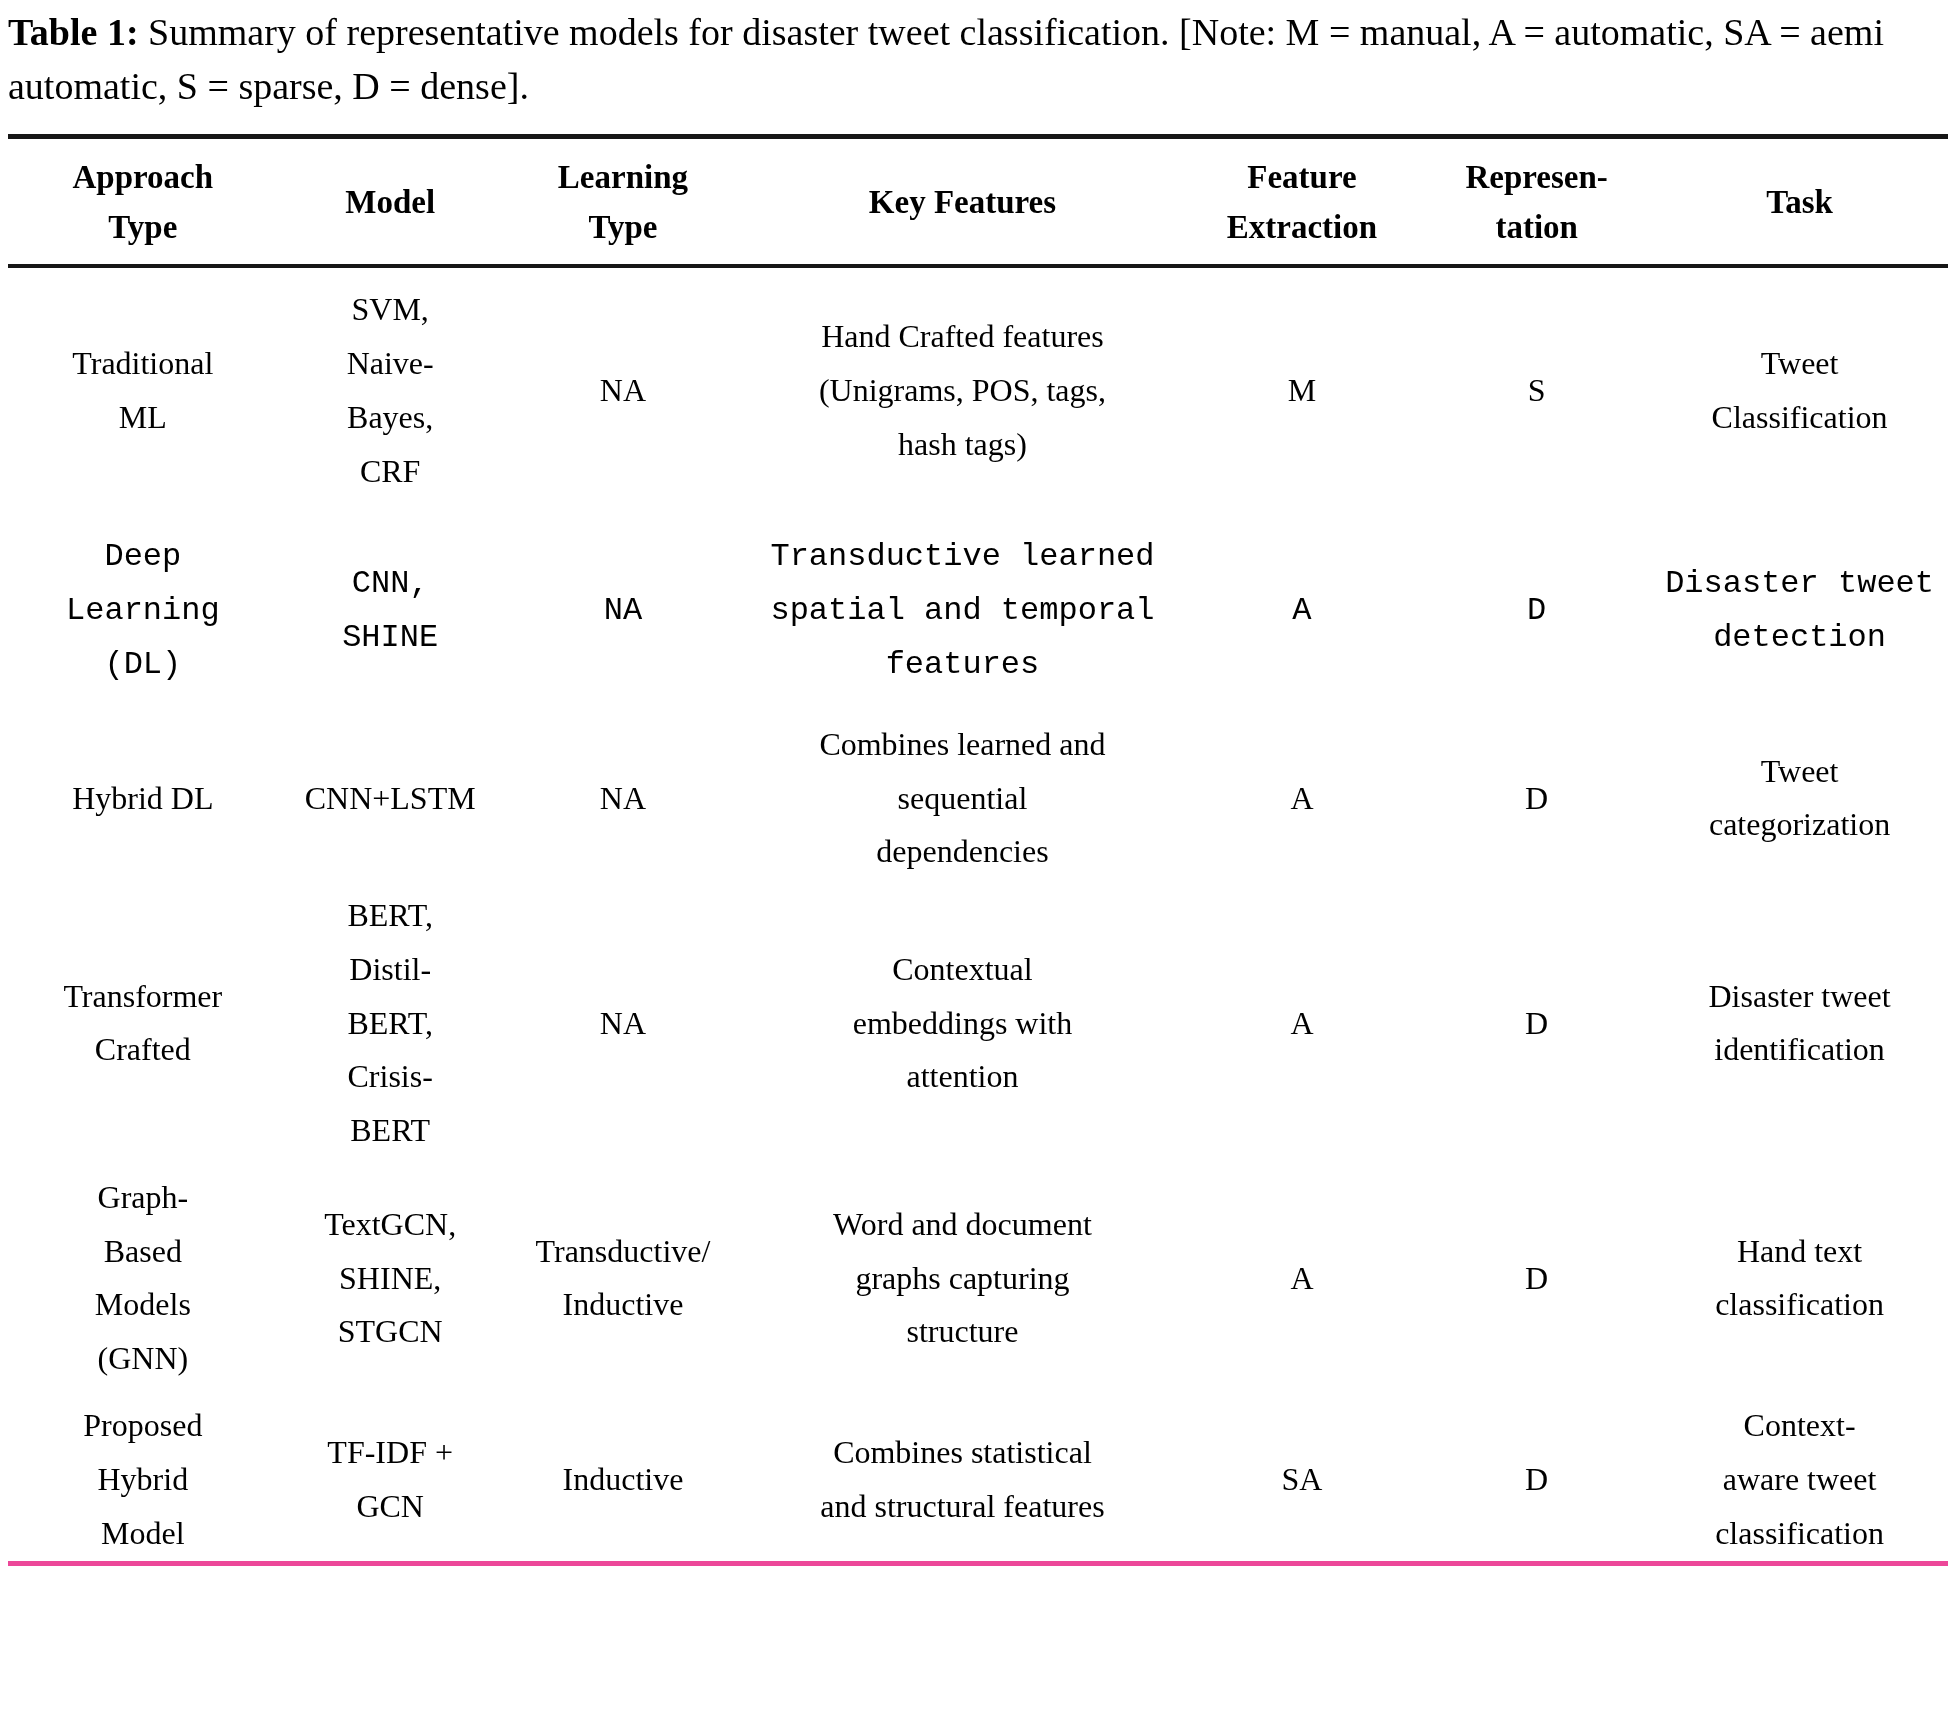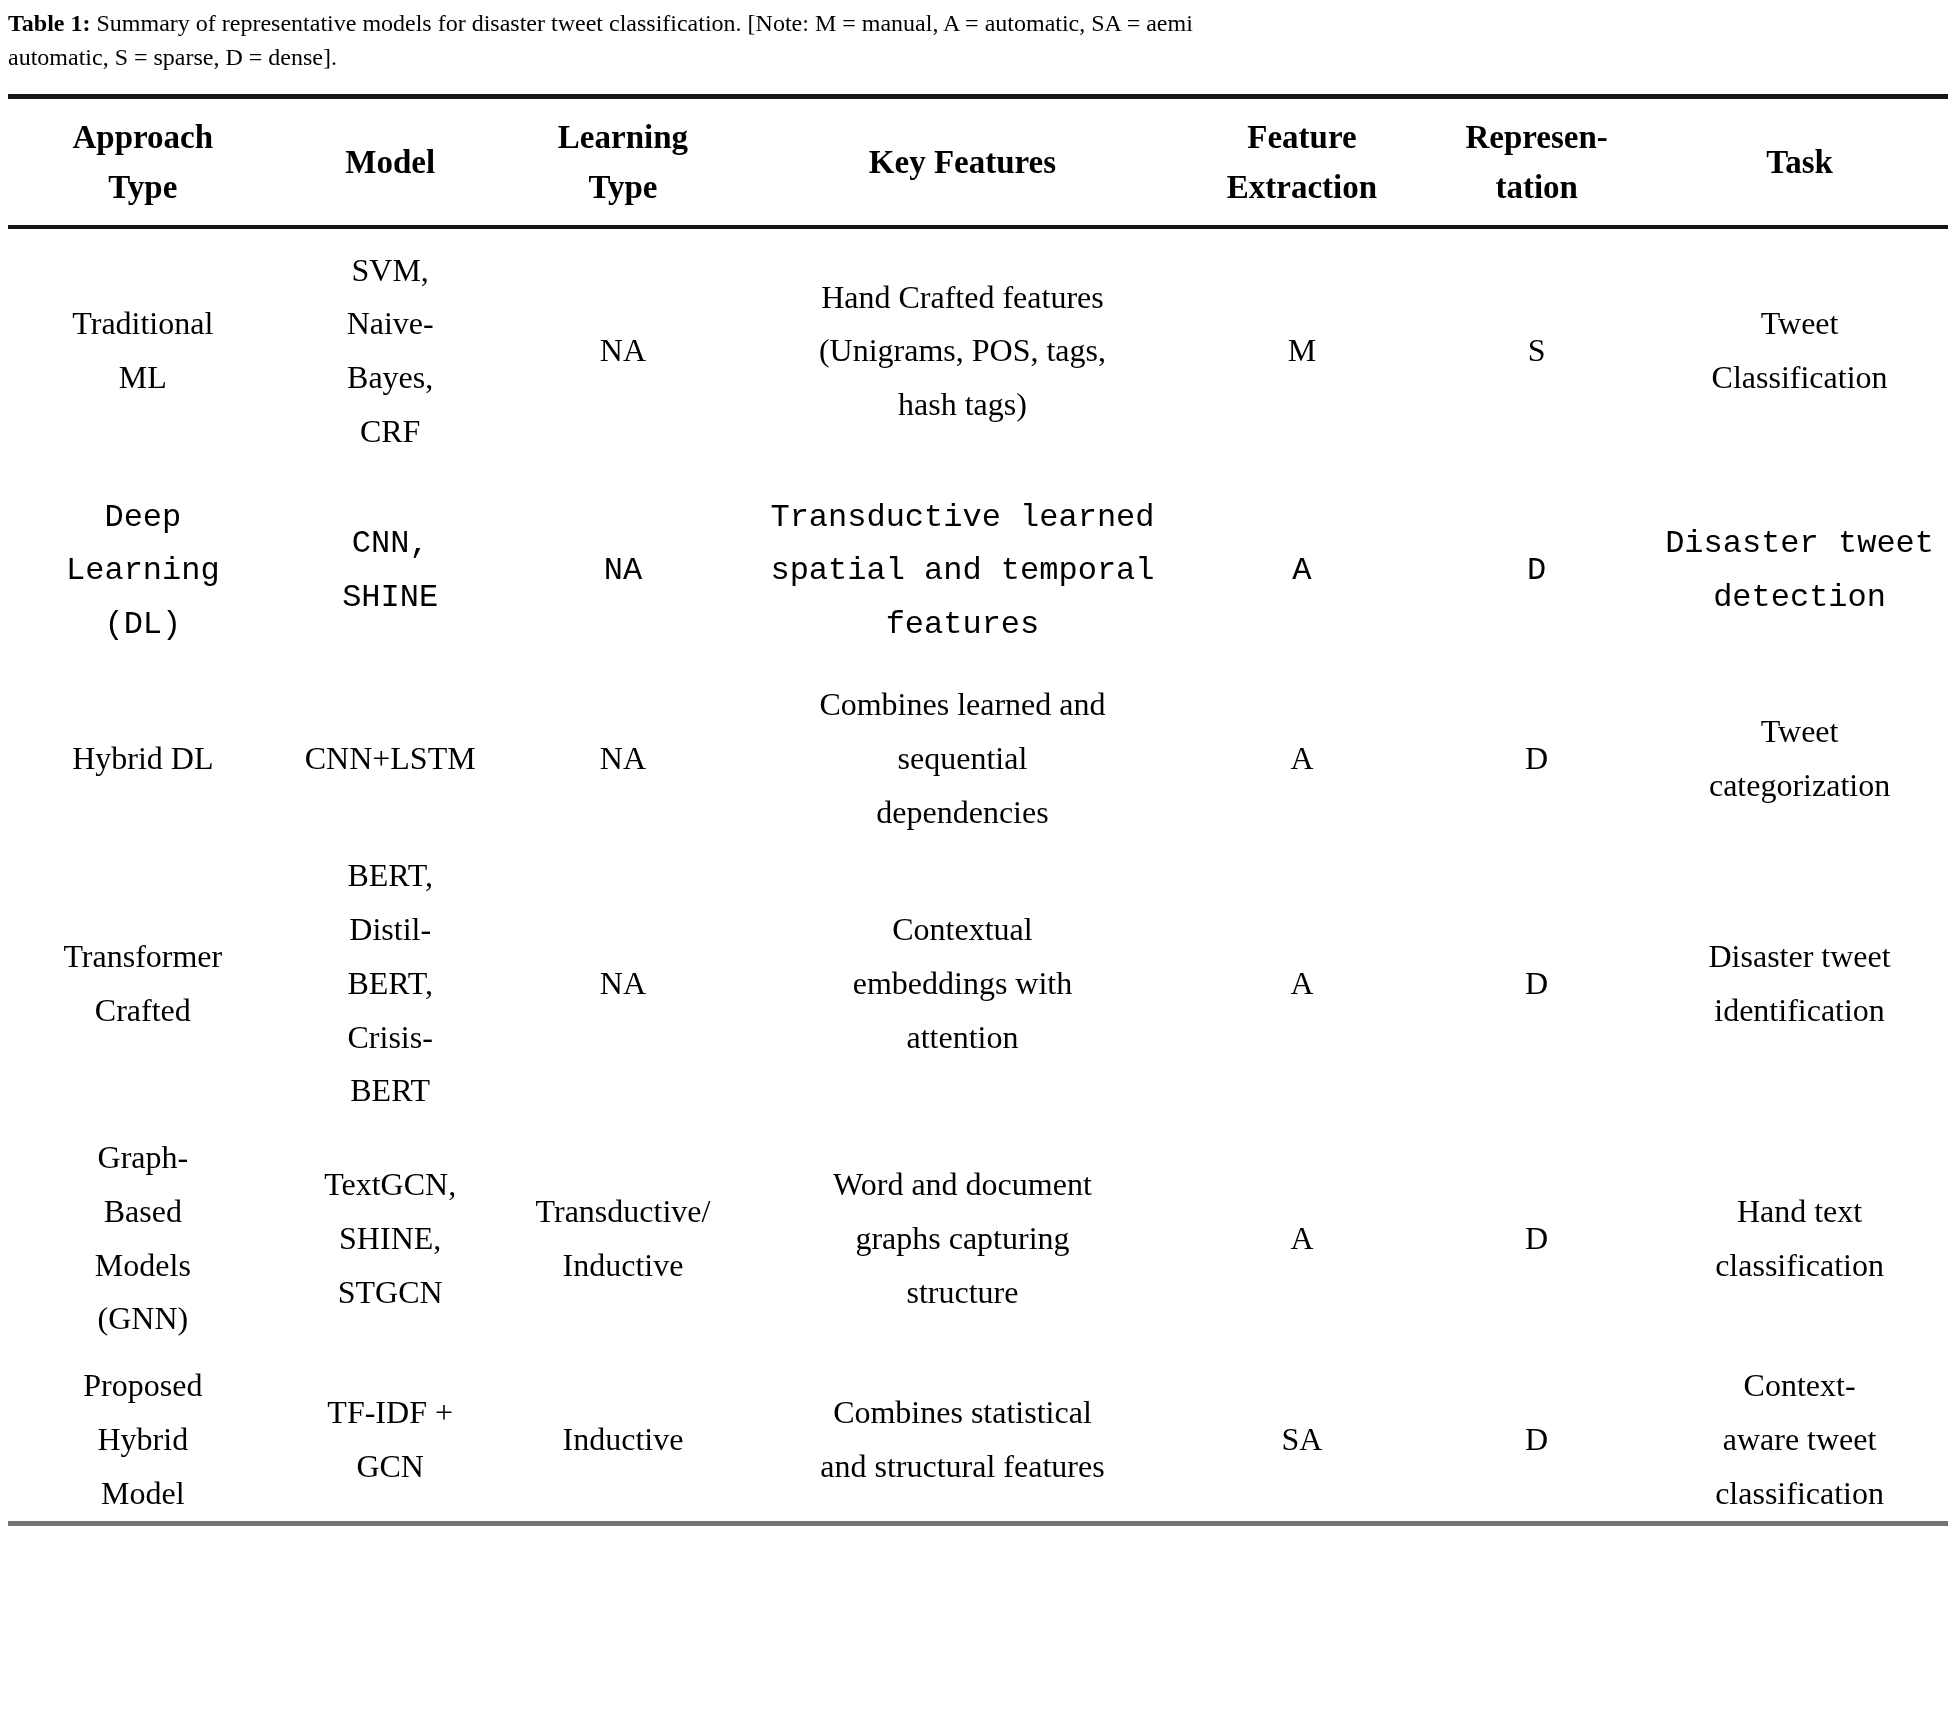--- a/index.html
+++ b/index.html
@@ -12,36 +12,36 @@
   .page {
     width: 1956px;
     height: 1727px;
     box-sizing: border-box;
     padding: 6px 8px 0 8px;
     overflow: hidden;
     background: #ffffff;
   }
   .caption {
     margin: 0;
-    font-size: 24px;
+    font-size: 38px;
     line-height: 1.42;
   }
   .caption-label {
     font-weight: bold;
   }
   .caption-text {
     white-space: pre-line;
   }
   table.models {
     width: 1940px;
     margin-top: 20px;
     border-collapse: collapse;
     table-layout: fixed;
     border-top: 5px solid #161616;
-    border-bottom: 5px solid #737373;
+    border-bottom: 5px solid #ec4899;
   }
   th, td {
     padding: 0;
     text-align: center;
     vertical-align: middle;
     white-space: pre-line;
     overflow: hidden;
   }
   th {
     font-size: 33px;

